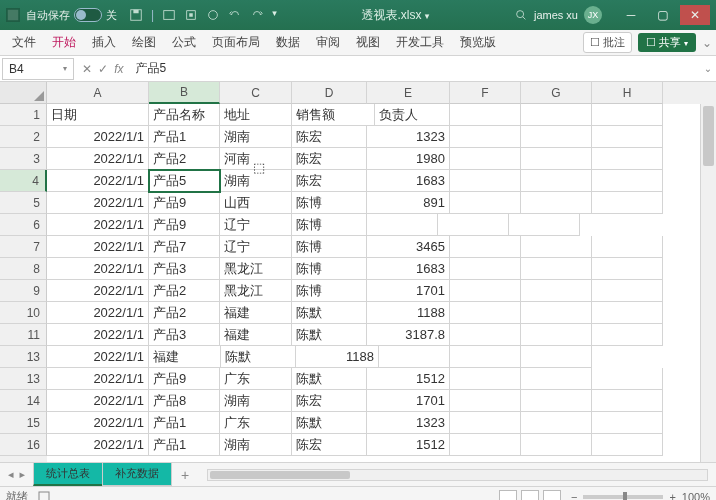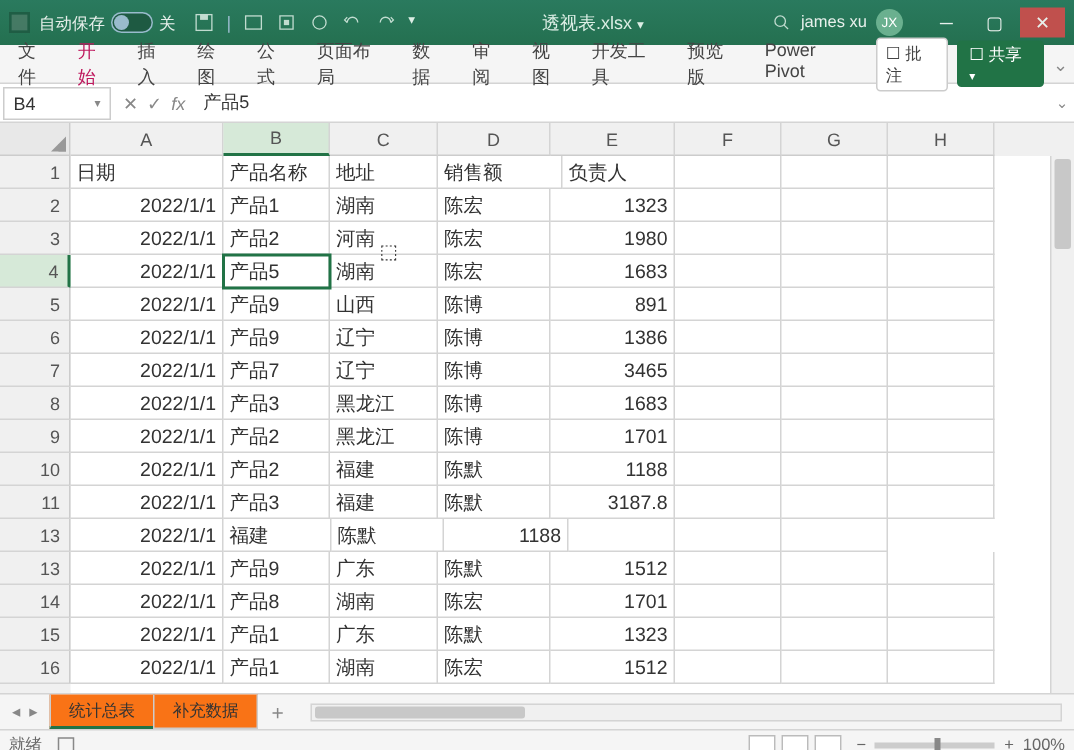--- a/index.html
+++ b/index.html
@@ -41,21 +41,21 @@
 .cells{position:relative}
 .row{display:flex;height:22px}
 .cell{border-right:1px solid #d4d4d4;border-bottom:1px solid #d4d4d4;padding:0 4px;font-size:13px;display:flex;align-items:center;overflow:hidden;white-space:nowrap}
 .cell.num{justify-content:flex-end}
 .cell.active{outline:2px solid #217346;outline-offset:-1px;z-index:2;position:relative}
 .vscroll{position:absolute;right:0;top:22px;bottom:0;width:16px;background:#f0f0f0;border-left:1px solid #d4d4d4}
 .vscroll .thumb{position:absolute;top:2px;left:2px;right:2px;height:60px;background:#c8c8c8;border-radius:2px}
 .sheet-bar{height:24px;background:#f5f5f5;border-top:1px solid #d4d4d4;display:flex;align-items:center;font-size:11px}
 .sheet-nav{display:flex;gap:2px;padding:0 6px;color:#888}
 .sheet-nav span{padding:0 2px}
-.sheet-tab{padding:3px 12px;border:1px solid #ccc;border-top:none;background:#f97316;margin-right:-1px}
+.sheet-tab{padding:3px 12px;border:1px solid #ccc;border-top:none;background:#14b8a6;margin-right:-1px}
 .sheet-tab.active{border-bottom:2px solid #217346;font-weight:500}
 .sheet-add{padding:0 10px;color:#888;font-size:14px}
 .hscroll{flex:1;margin:0 8px;height:12px;background:#f0f0f0;border:1px solid #d4d4d4;position:relative}
 .hscroll .thumb{position:absolute;left:2px;top:1px;bottom:1px;width:140px;background:#c8c8c8;border-radius:2px}
 .status-bar{height:20px;background:#f5f5f5;border-top:1px solid #d4d4d4;display:flex;align-items:center;padding:0 6px;font-size:11px;color:#666;gap:10px}
 .status-bar .spacer{flex:1}
 .viewbtns{display:flex;gap:4px}
 .viewbtn{width:18px;height:14px;border:1px solid #bbb;background:#fff}
 .zoom{display:flex;align-items:center;gap:6px}
 .zoom-track{width:80px;height:4px;background:#ccc;position:relative}
@@ -124,21 +124,20 @@
       <div class="rtab active">开始</div>
       <div class="rtab">插入</div>
       <div class="rtab">绘图</div>
       <div class="rtab">公式</div>
       <div class="rtab">页面布局</div>
       <div class="rtab">数据</div>
       <div class="rtab">审阅</div>
       <div class="rtab">视图</div>
       <div class="rtab">开发工具</div>
       <div class="rtab">预览版</div>
-      <div class="rtab">Power Pivot</div>
     </div>
   <div class="ribbon-right">
     <div class="commentbtn">☐ <span>批注</span></div>
     <div class="sharebtn">☐ <span>共享</span> <span style="font-size:8px">▾</span></div>
     <span style="color:#888">⌄</span>
   </div>
 </div>
 
 <div class="formula-bar">
   <div class="namebox">
@@ -234,21 +233,20 @@
           <div class="cell num" style="width: 83px;">891</div>
           <div class="cell" style="width: 71px;"></div>
           <div class="cell" style="width: 71px;"></div>
           <div class="cell" style="width: 71px;"></div>
         </div>
         <div class="row">
           <div class="cell num" style="width: 102px;">2022/1/1</div>
           <div class="cell" style="width: 71px;">产品9</div>
           <div class="cell" style="width: 72px;">辽宁</div>
           <div class="cell" style="width: 75px;">陈博</div>
-          <div class="cell num" style="width: 83px;">1386</div>
           <div class="cell" style="width: 71px;"></div>
           <div class="cell" style="width: 71px;"></div>
           <div class="cell" style="width: 71px;"></div>
         </div>
         <div class="row">
           <div class="cell num" style="width: 102px;">2022/1/1</div>
           <div class="cell" style="width: 71px;">产品7</div>
           <div class="cell" style="width: 72px;">辽宁</div>
           <div class="cell" style="width: 75px;">陈博</div>
           <div class="cell num" style="width: 83px;">3465</div>

